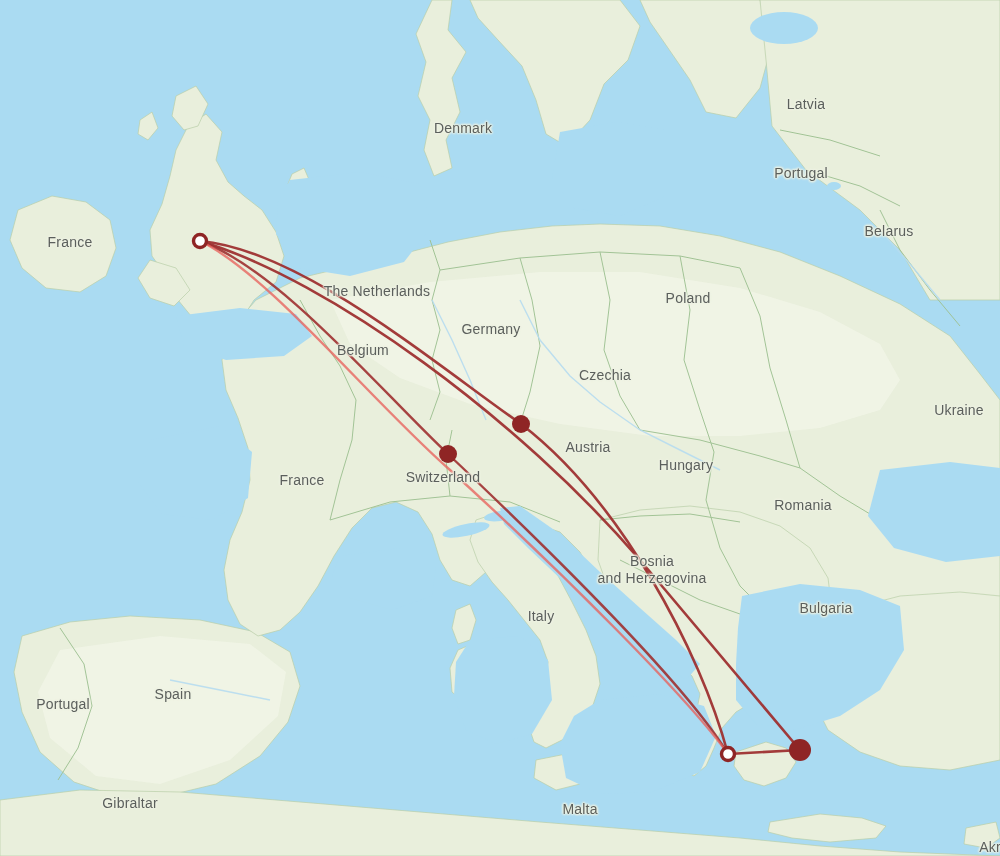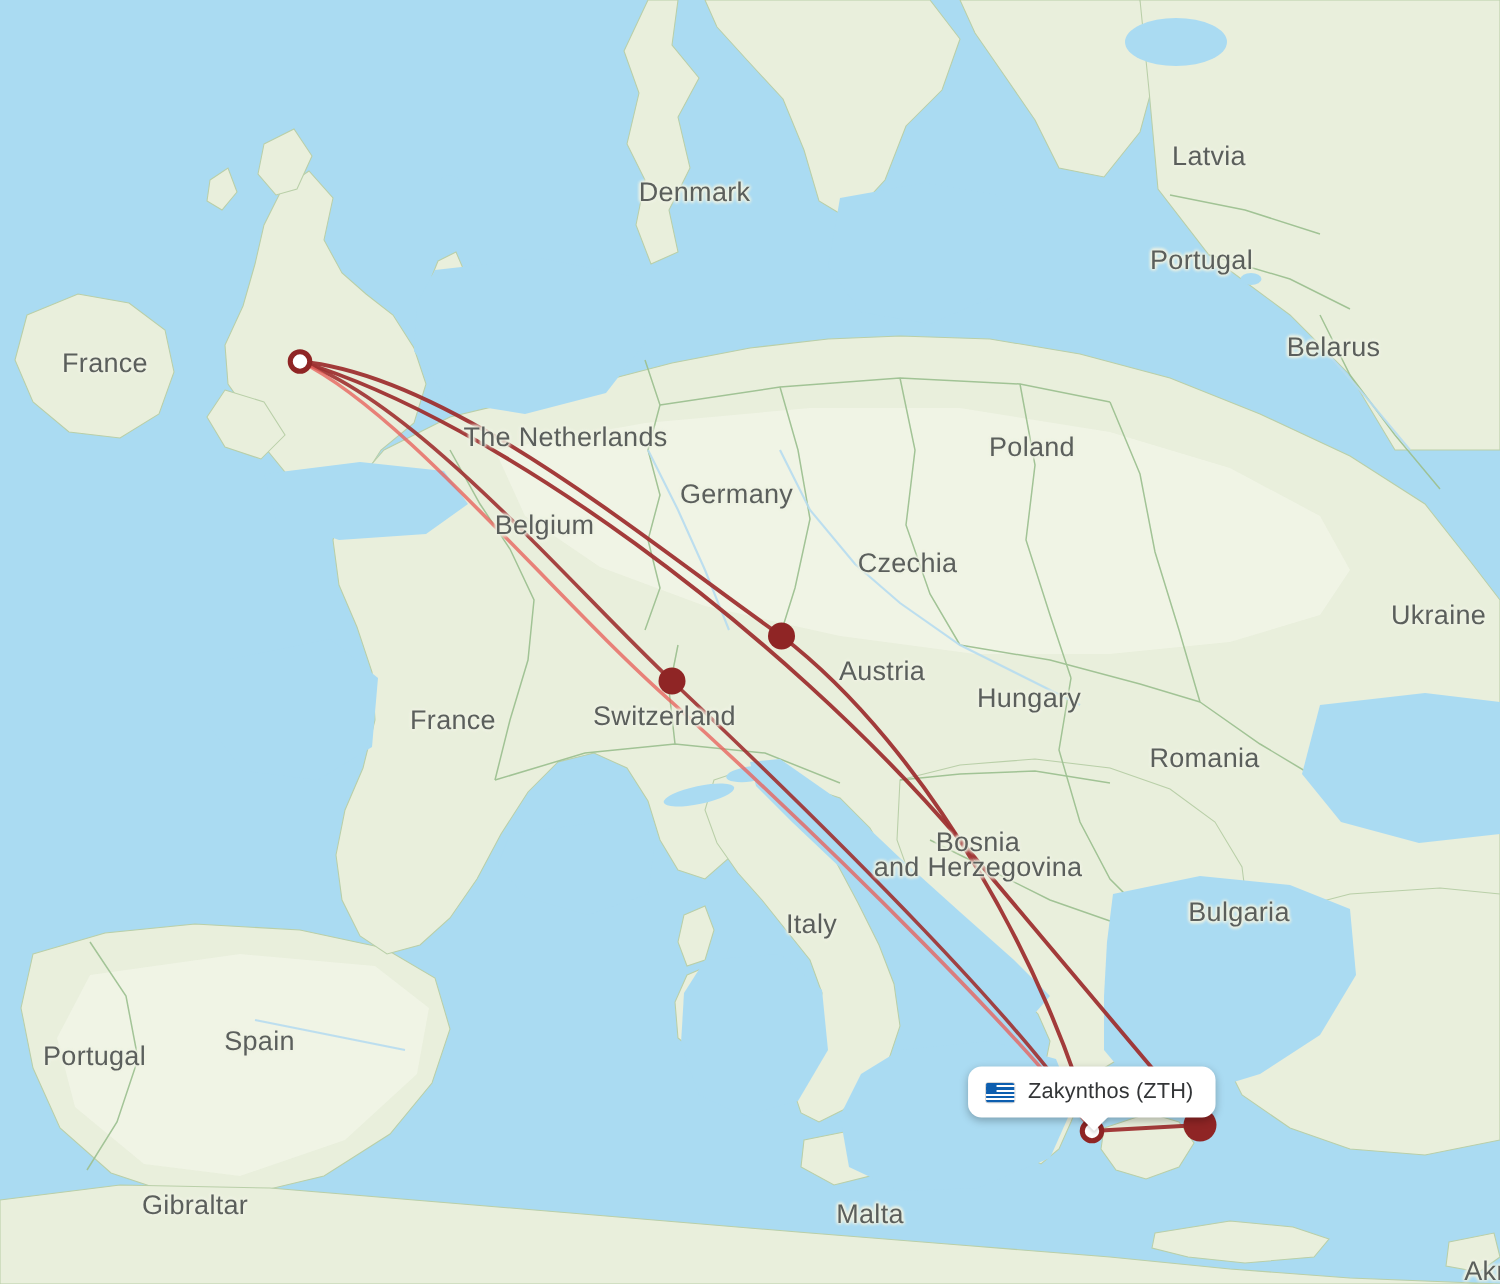--- a/index.html
+++ b/index.html
@@ -8,21 +8,21 @@
     font-family:"Liberation Sans","DejaVu Sans",sans-serif;
     background:#aadbf2;
   }
   #map-root{position:relative;width:1000px;height:856px;overflow:hidden;background:#aadbf2;}
   #map-svg{position:absolute;top:0;left:0;width:1000px;height:856px;display:block;}
 
   
   .country-label{
     position:absolute;
     color:#5b5f5c;
-    font-size:18px;
+    font-size:14px;
     font-weight:400;
     letter-spacing:.2px;
     white-space:nowrap;
     text-shadow:
       0 0 3px #eef2e3, 0 0 3px #eef2e3,
       1px 0 2px #eef2e3, -1px 0 2px #eef2e3,
       0 1px 2px #eef2e3, 0 -1px 2px #eef2e3;
     transform:translate(-50%,-50%);
     pointer-events:none;
     line-height:16px;
@@ -261,19 +261,14 @@
       <div class="country-label" style="left: 826px; top: 608px;">Bulgaria</div>
       <div class="country-label" style="left: 541px; top: 616px;">Italy</div>
       <div class="country-label" style="left: 173px; top: 694px;">Spain</div>
       <div class="country-label" style="left: 63px; top: 704px;">Portugal</div>
       <div class="country-label" style="left: 130px; top: 803px;">Gibraltar</div>
       <div class="country-label" style="left: 580px; top: 809px;">Malta</div>
       <div class="country-label" style="left: 990px; top: 847px;">Akr</div>
     </div>
 
 
-  <div class="airport-tip" id="tip-dest" style="left: 728px; top: 745px;">
-    <span class="flag flag-gr"></span>
-    <span class="tip-text">Zakynthos (ZTH)</span>
-    <span class="tip-tail"></span>
-  </div>
 
 </div>
 
 </body></html>

